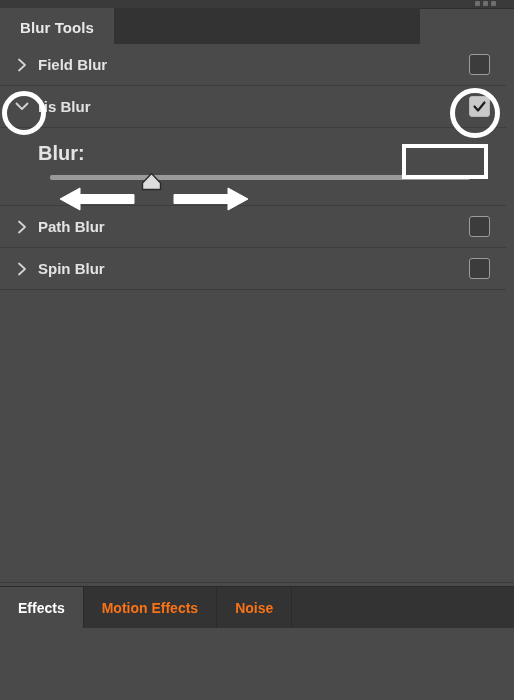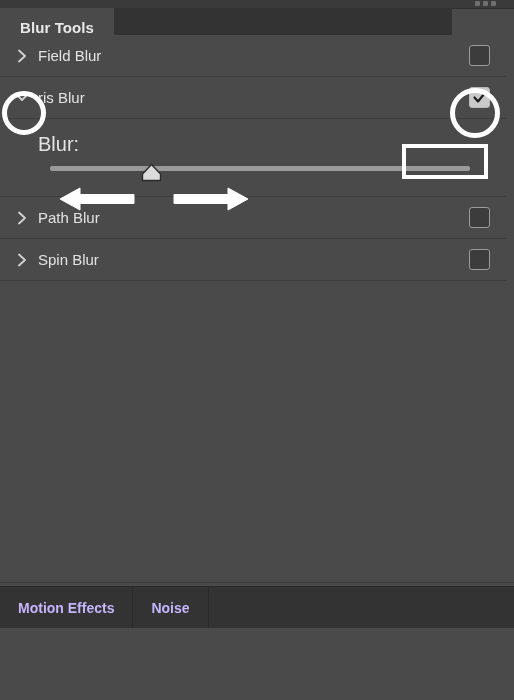--- a/index.html
+++ b/index.html
@@ -40,21 +40,21 @@
     display: block;
     width: 5px; height: 5px;
     background: #6e6e6e;
     border-radius: 1px;
   }
 
   
   .panel-tabbar {
     position: absolute;
     left: 0; top: 8px;
-    width: 452px; height: 38px;
+    width: 420px; height: 38px;
     background: #333333;
     border-bottom: 1px solid #2c2c2c;
   }
   .panel-tab {
     position: absolute;
     left: 0; top: 0;
     height: 38px;
     padding: 0 20px;
     display: flex;
     align-items: center;
@@ -62,23 +62,24 @@
     font-weight: bold;
     color: #e8e8e8;
     letter-spacing: 0.1px;
     background: #4a4a4a;
     box-sizing: border-box;
   }
 
   
   .tool-list {
     position: absolute;
-    left: 0; top: 35px;
+    left: 0; top: 44px;
     width: 506px;
     background: #4a4a4a;
+    font-weight: bold;
   }
   .tool-row {
     position: relative;
     height: 42px;
     border-bottom: 1px solid #3d3d3d;
     box-sizing: border-box;
     display: flex;
     align-items: center;
   }
   .chev {
@@ -173,21 +174,21 @@
     border-bottom: 1px solid #2a2a2a;
     display: flex;
     align-items: stretch;
   }
   .btab {
     display: flex;
     align-items: center;
     padding: 0 18px;
     font-size: 14px;
     font-weight: bold;
-    color: #c4b5fd;
+    color: #f97316;
     border-right: 1px solid #2a2a2a;
     box-sizing: border-box;
   }
   .btab.active {
     background: #4a4a4a;
     color: #ffffff;
   }
   .bottom-panel {
     position: absolute;
     left: 0; top: 628px;
@@ -287,20 +288,23 @@
           </svg>
       </span>
       <span class="tool-label">Spin Blur</span>
       <span class="cbox"></span>
     </div>
   </div>
 
   <div class="filler"></div>
 
   <div class="bottom-tabbar">
+    <div class="btab active">
+      <span>Effects</span>
+    </div>
     <div class="btab">
       <span>Motion Effects</span>
     </div>
     <div class="btab">
       <span>Noise</span>
     </div>
   </div>
 
   <div class="bottom-panel"></div>
 

